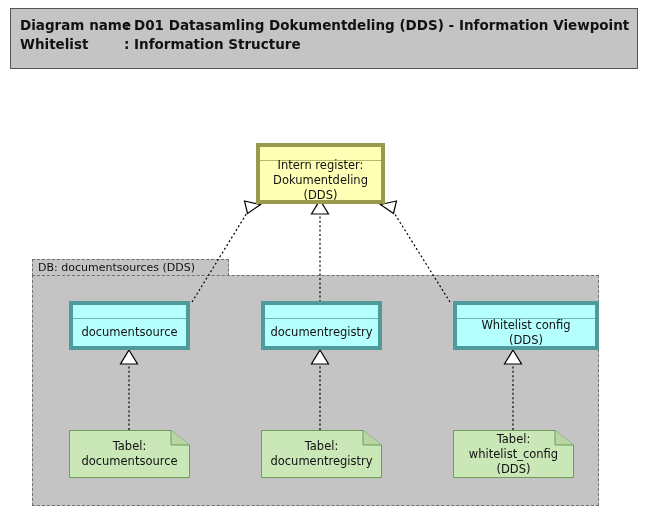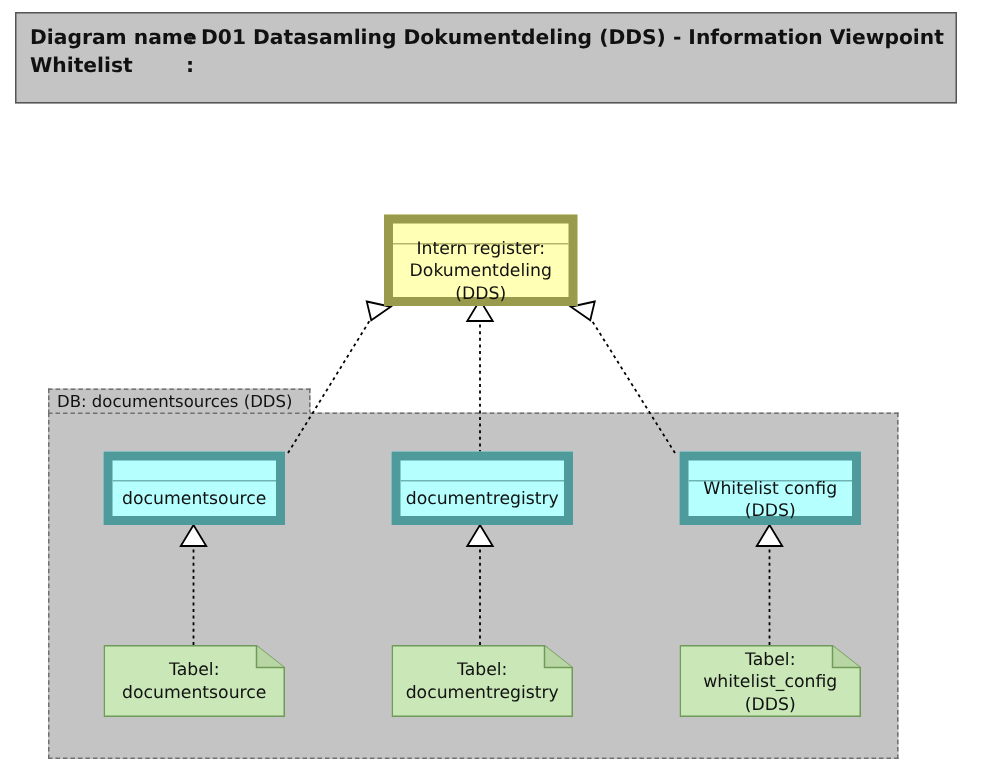--- a/index.html
+++ b/index.html
@@ -62,21 +62,21 @@
     position: absolute;
     left: 32px;
     top: 259px;
     width: 567px;
     height: 247px;
   }
   #db-group-tab {
     position: absolute;
     left: 0;
     top: 0;
-    width: 175px;
+    width: 197px;
     height: 17px;
     background: #c4c4c4;
     border: 1px dashed #707070;
     border-bottom: none;
     box-sizing: border-box;
     font-size: 11px;
     color: #111111;
     line-height: 16px;
     padding-left: 5px;
     white-space: nowrap;
@@ -90,21 +90,21 @@
     height: 231px;
     background: #c4c4c4;
     border: 1px dashed #707070;
     box-sizing: border-box;
   }
 
   
   .node {
     position: absolute;
     box-sizing: border-box;
-    border: 6px solid #f97316;
+    border: 4px solid #f97316;
   }
   .node-header {
     height: 14px;
     border-bottom: 1px solid #5f8a8a;
     box-sizing: border-box;
   }
   .node-label {
     display: flex;
     align-items: center;
     justify-content: center;
@@ -166,20 +166,21 @@
 
 <div id="title-block">
   <div class="title-row">
     <span class="title-label">Diagram name</span>
     <span class="title-sep">:</span>
     <span>D01 Datasamling Dokumentdeling (DDS) - Information Viewpoint</span>
   </div>
   <div class="title-row">
     <span class="title-label">Whitelist</span>
     <span class="title-sep">:</span>
+    <span>Information Structure</span>
   </div>
 </div>
 
 <div id="db-group">
   <div id="db-group-tab">DB: documentsources (DDS)</div>
   <div id="db-group-body"></div>
 </div>
 
 <svg id="connectors" viewBox="0 0 657 519" width="657" height="519">
 
@@ -224,21 +225,21 @@
 <div class="node data" style="left:69px; top:301px; width:121px; height:49px;">
   <div class="node-header"></div>
   <div class="node-label">documentsource</div>
 </div>
 
 <div class="node data" style="left:261px; top:301px; width:121px; height:49px;">
   <div class="node-header"></div>
   <div class="node-label">documentregistry</div>
 </div>
 
-<div class="node data" style="left:453px; top:301px; width:121px; height:49px;">
+<div class="node data" style="left:453px; top:301px; width:146px; height:49px;">
   <div class="node-header"></div>
   <div class="node-label">Whitelist config
 (DDS)</div>
 </div>
 
 <div class="deliverable" style="left:69px; top:430px; width:121px; height:48px;">
   <svg width="121" height="48" viewBox="0 0 121 48">
     <path d="M0.5,0.5 H102 L120.5,15 V47.5 H0.5 Z" fill="#c9e7b7" stroke="#6f9a58" stroke-width="1"></path>
     <path d="M102,0.5 V15 H120.5" fill="#b8d6a4" stroke="#6f9a58" stroke-width="1"></path>
   </svg>

